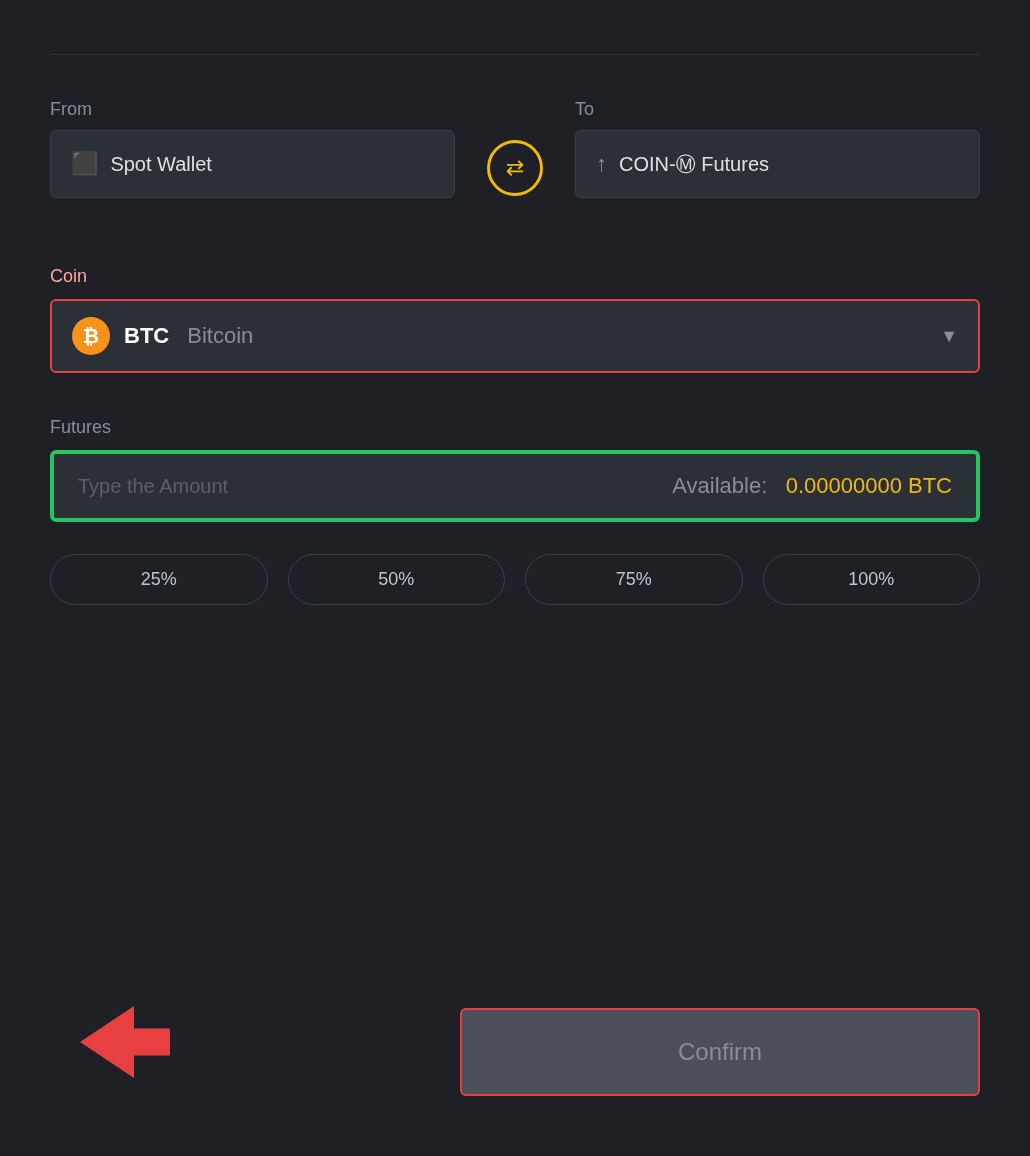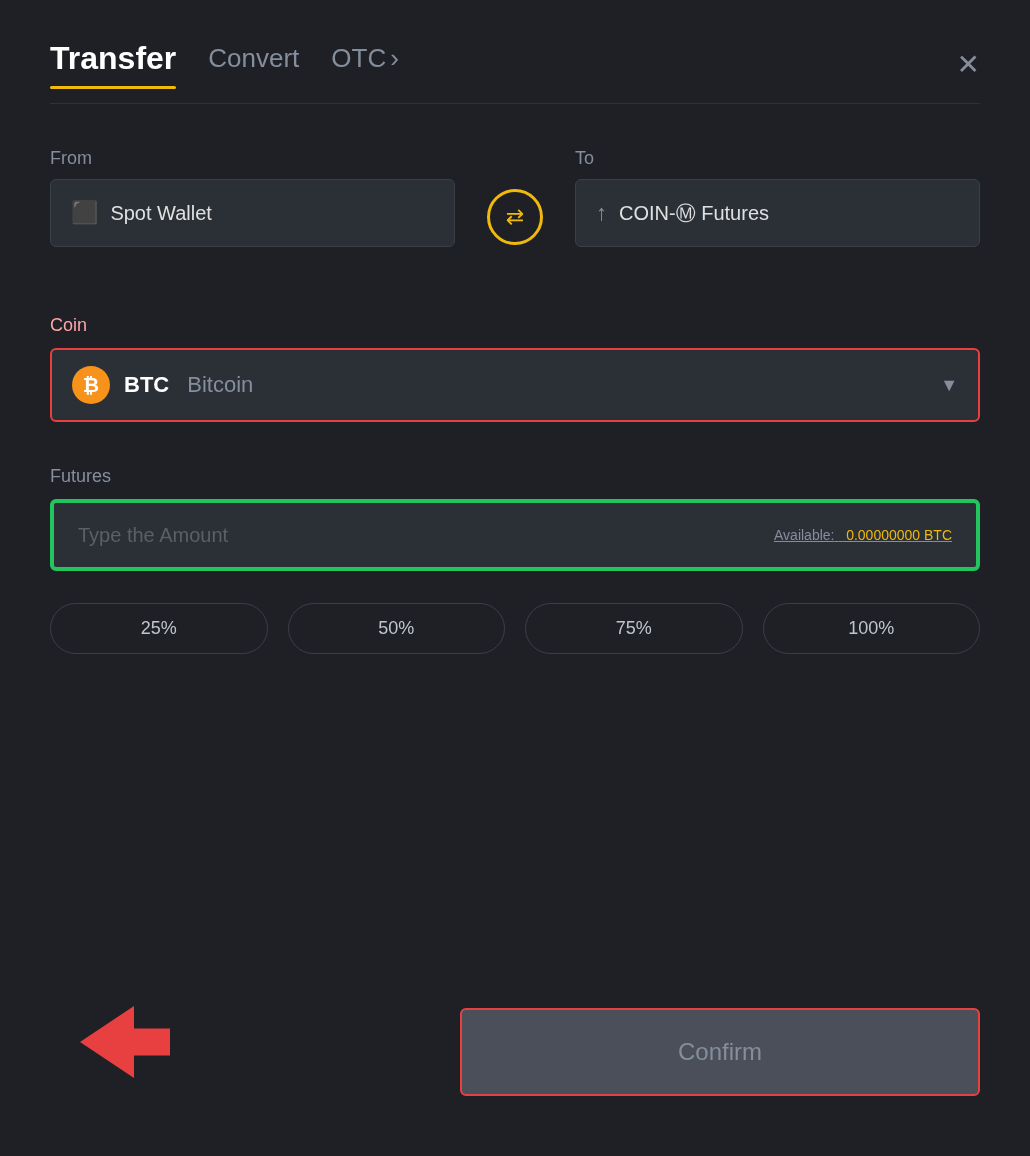--- a/index.html
+++ b/index.html
@@ -217,24 +217,23 @@
       min-height: 72px;
       margin-bottom: 32px;
     }
 
     .amount-placeholder {
       color: #5a5f6a;
       font-size: 20px;
     }
 
     .amount-available {
-      font-size: 14px;
+      font-size: 22px;
       color: #848e9c;
       white-space: nowrap;
-      text-decoration: underline;
     }
 
     .amount-value {
       color: #f0b90b;
       font-weight: 500;
     }
 
     
     .percent-row {
       display: flex;
@@ -284,29 +283,20 @@
       width: 520px;
       cursor: pointer;
       text-align: center;
     }
   </style>
 </head>
 <body>
 
 <div class="modal">
 
-  <div class="header">
-    <span class="tab-transfer">Transfer</span>
-    <span class="tab-convert">Convert</span>
-    <span class="tab-otc">
-      <span>OTC</span>
-      <span>›</span>
-    </span>
-    <button class="close-btn">✕</button>
-  </div>
 
   <div class="divider"></div>
 
   <div class="from-to-row">
     <div class="field-group">
       <span class="field-label">From</span>
       <div class="wallet-selector">
         <span class="wallet-icon">⬛</span>
         <span>Spot Wallet</span>
       </div>

